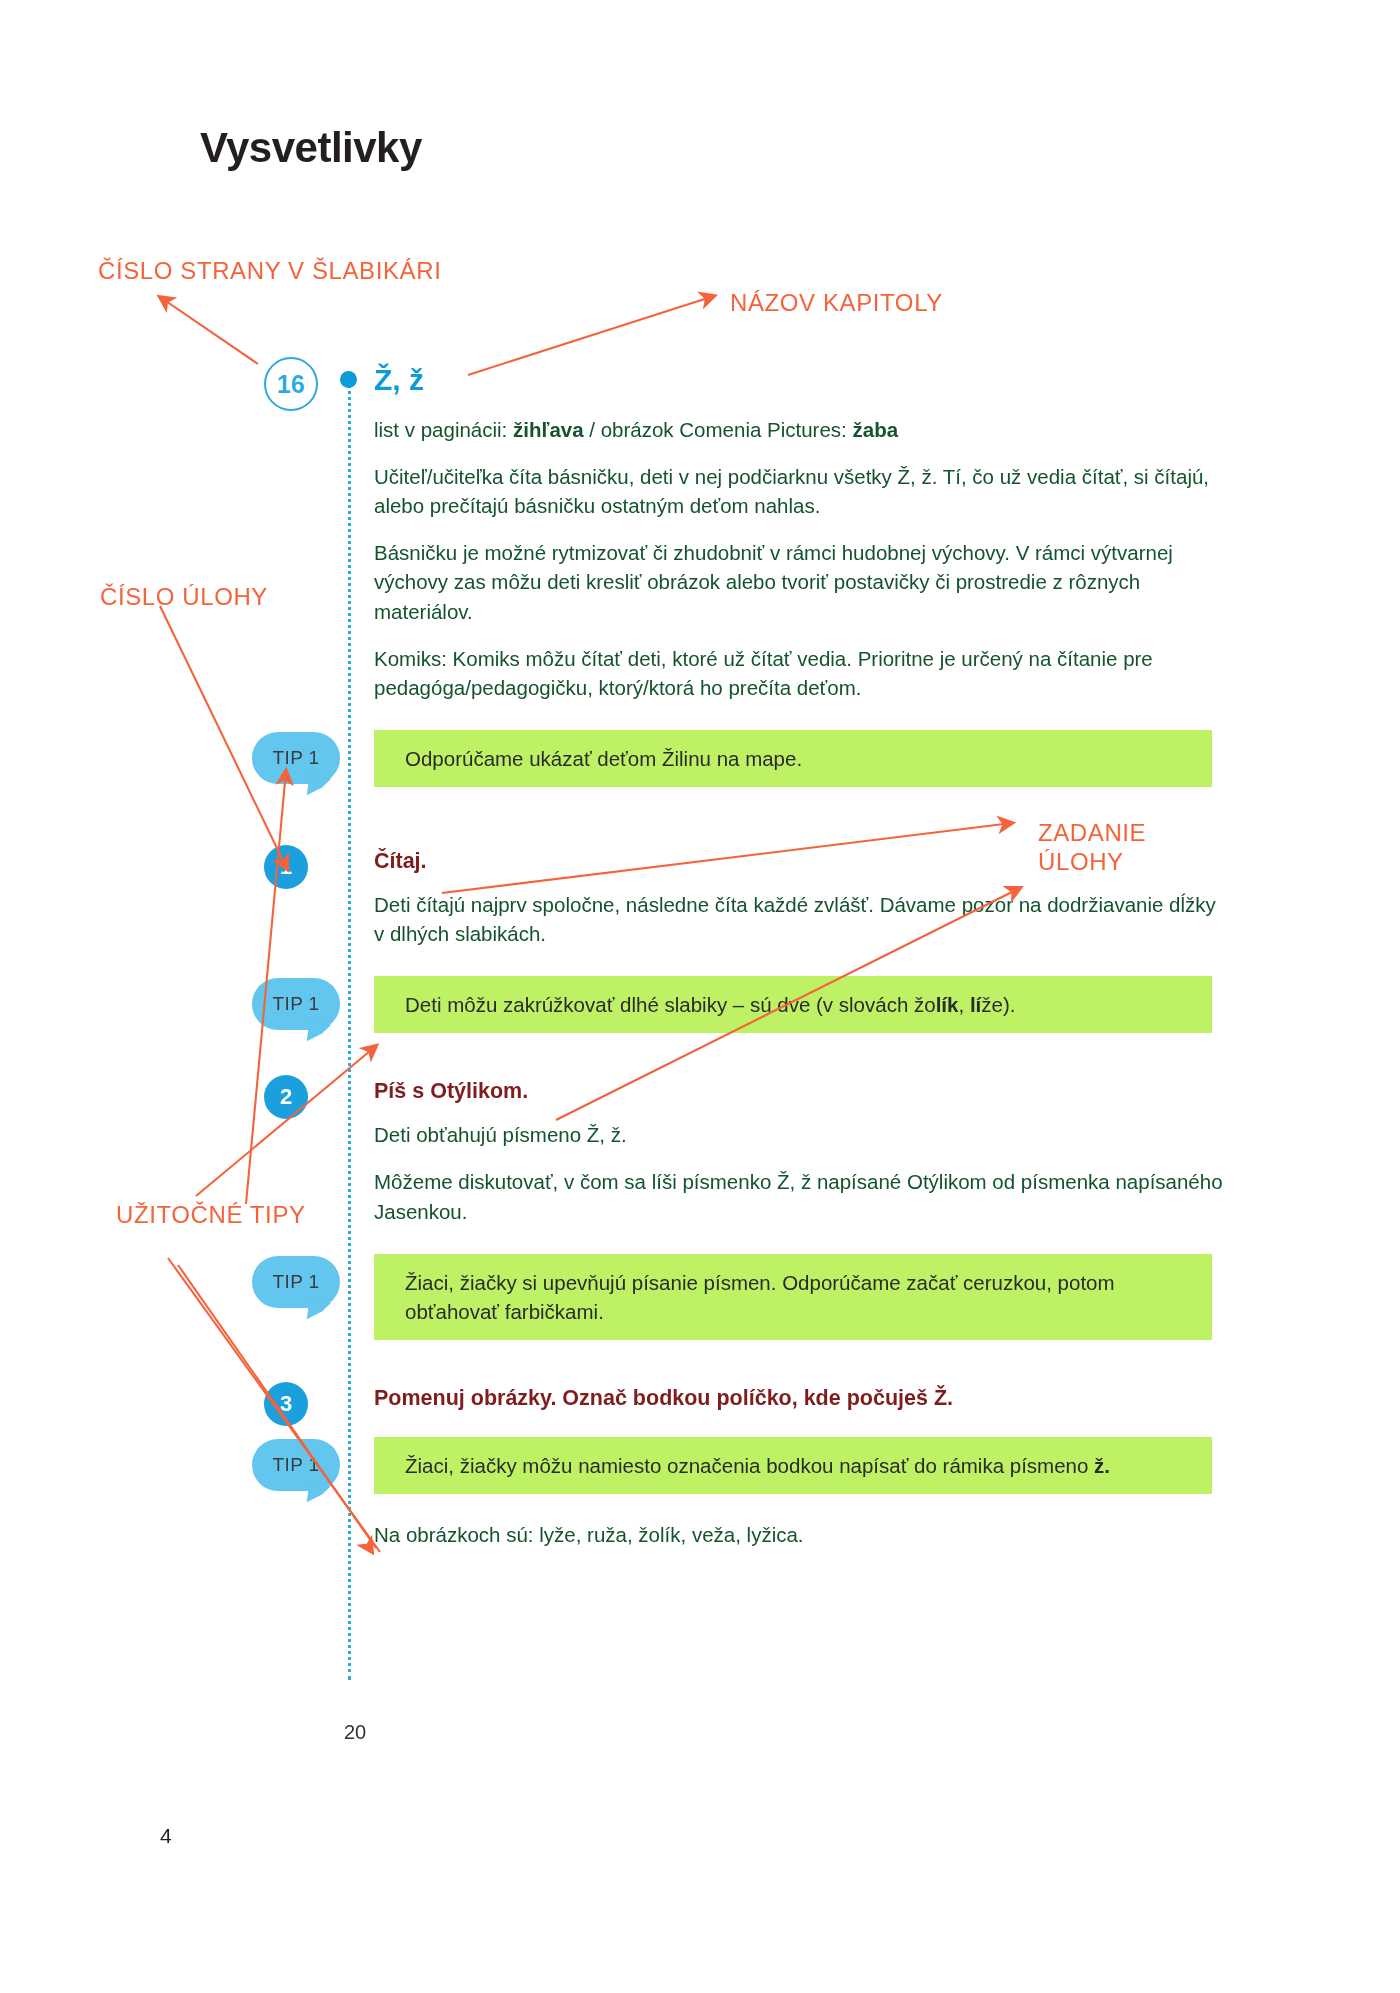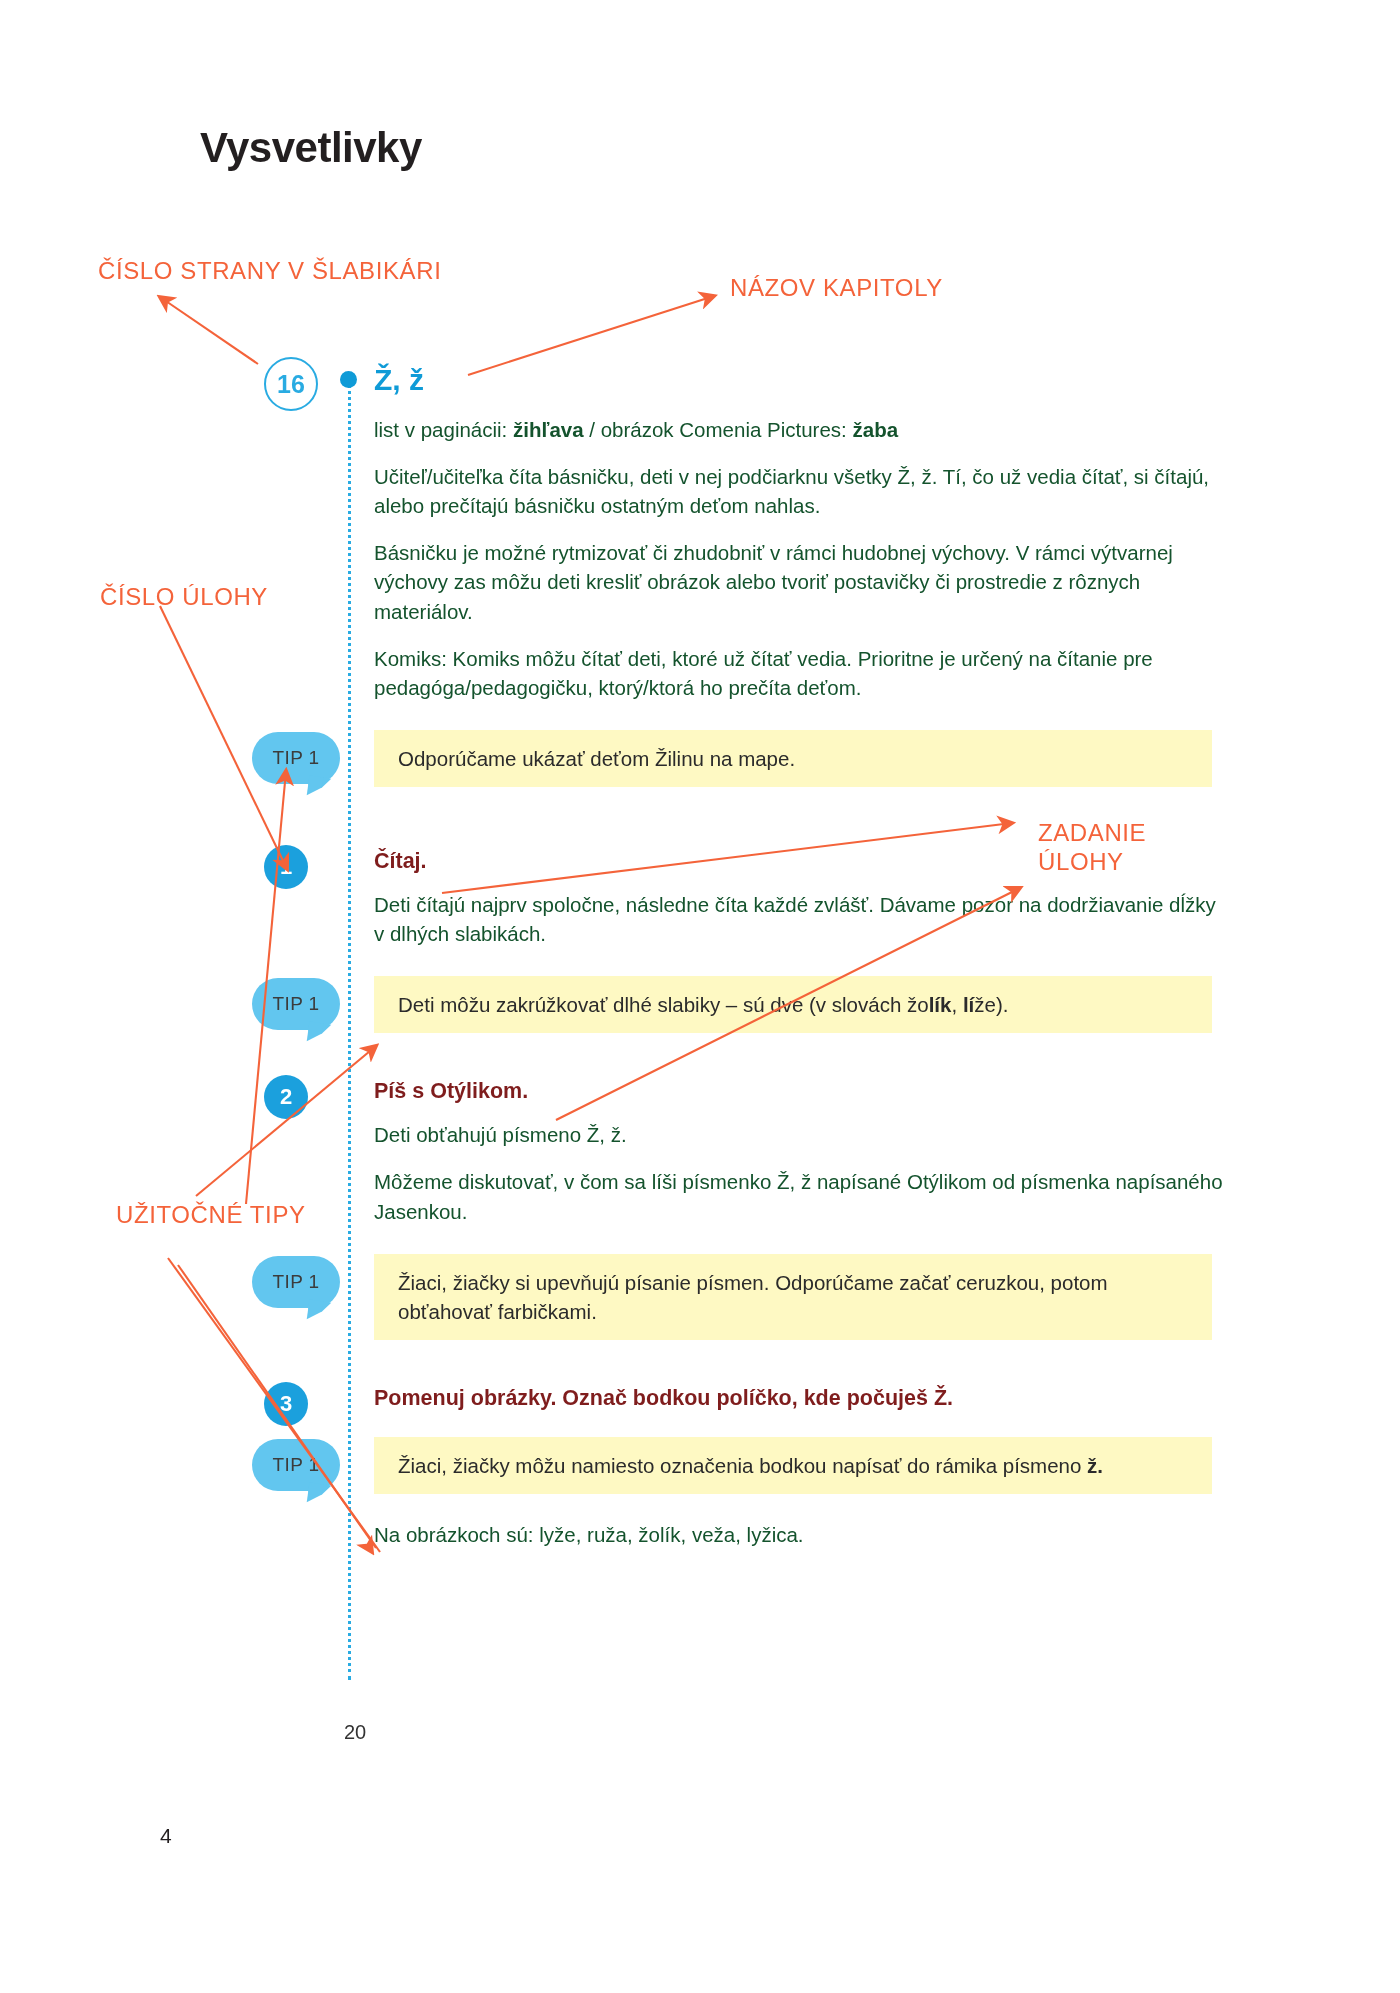--- a/index.html
+++ b/index.html
@@ -35,21 +35,21 @@
   .annot {
     position:absolute;
     color:#f4633a;
     font-size:24px;
     letter-spacing:0.6px;
     line-height:1.22;
     white-space:pre-line;
     z-index:45;
   }
   #annot-page-number   { left:98px;  top:256px; }
-  #annot-chapter-name  { left:730px; top:273px; }
+  #annot-chapter-name  { left:730px; top:288px; }
   #annot-task-number   { left:100px; top:574px;margin-top:8px; }
   #annot-task-text     { left:1038px; top:818px; }
   #annot-useful-tips   { left:116px; top:1200px; }
 
   
   .dotted-rail {
     position:absolute;
     left:348px; top:372px;
     width:3px; height:1308px;
     border-left:3px dotted #29abe2;
@@ -93,22 +93,22 @@
     font-weight:bold;
     color:#7f1d1d;
   }
   .spacer-sm { height:10px; }
   .spacer-md { height:30px; }
   .spacer-lg { height:46px; }
 
   
   .tip-row { position:relative; margin:0 12px 16px 0; }
   .tip-box {
-    background:#fef9c3;
-    padding:14px 22px 14px 24px;
+    background:#bef264;
+    padding:14px 22px 14px 31px;
     font-size:20.5px;
     line-height:1.42;
     color:#2b2b2b;
   }
   .tip-bubble {
     position:absolute;
     left:-122px; top:2px;
     width:88px; height:52px;
     background:#62c6ef;
     border-radius:26px/26px;

